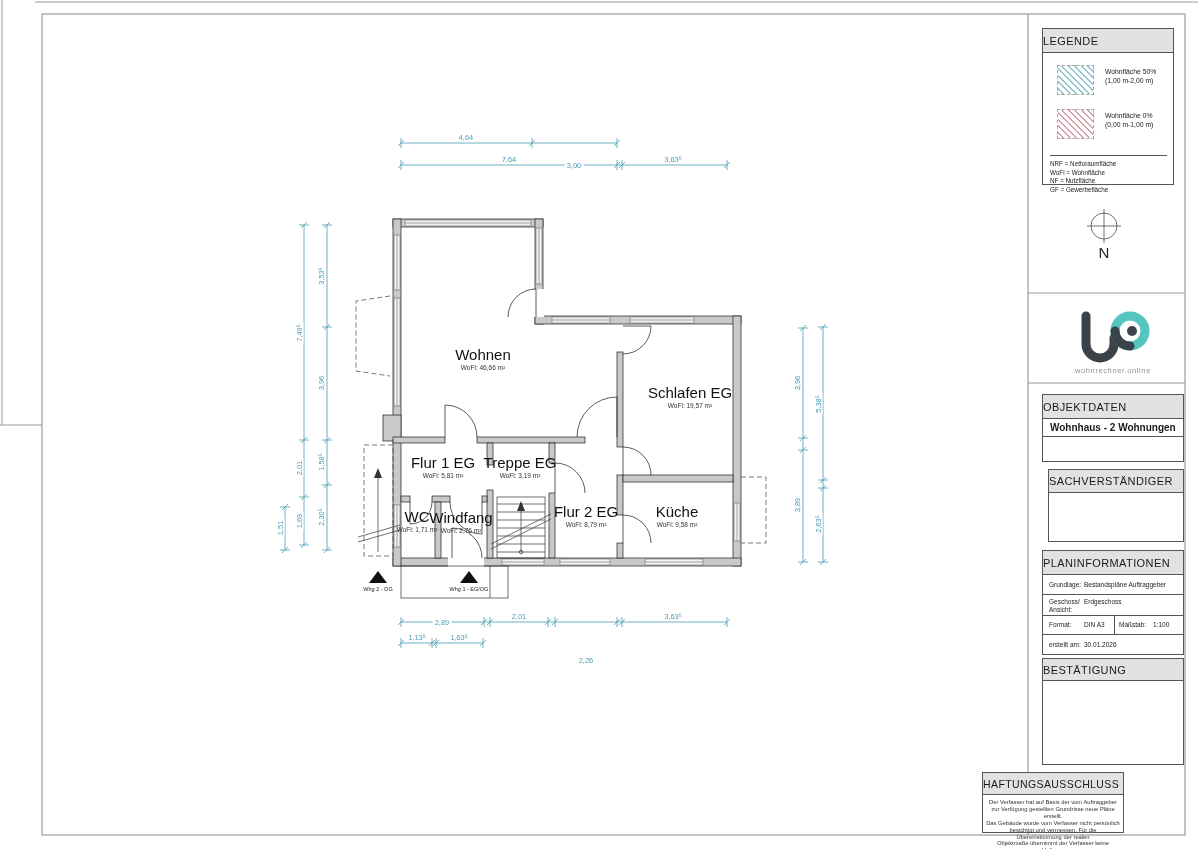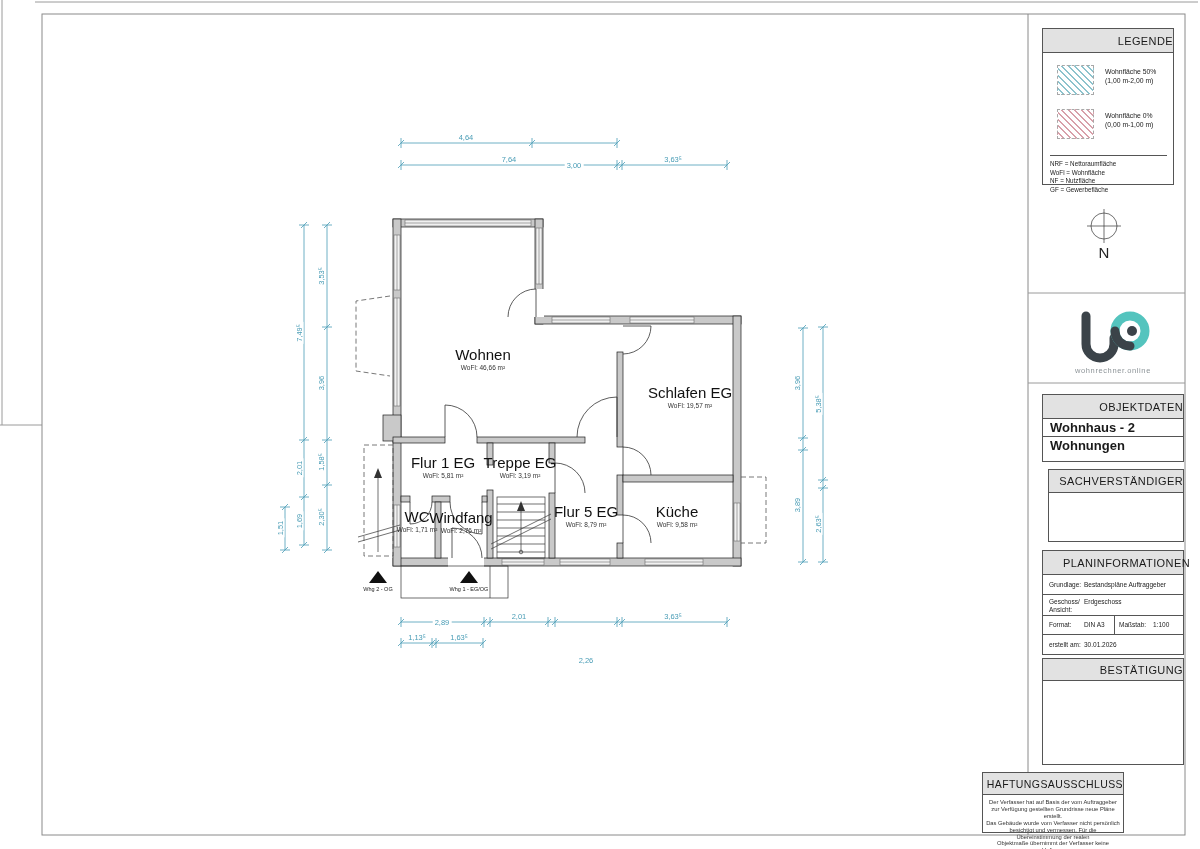--- a/index.html
+++ b/index.html
@@ -22,34 +22,34 @@
   .tri{fill:#101010;stroke:none;}
   
   .room-label{position:absolute;transform:translate(-50%,-50%);text-align:center;white-space:nowrap;}
   .room-name{font-size:15px;font-weight:normal;color:#111;}
   .room-area{font-size:6.5px;color:#333;margin-top:1px;}
   .dim-label{position:absolute;font-size:7.5px;color:#4a9db6;background:#fff;padding:0 2px;white-space:nowrap;}
   .entry-label{position:absolute;transform:translate(-50%,-50%);font-size:5.5px;color:#222;white-space:nowrap;}
   .compass-n{position:absolute;left:1093px;top:244px;width:22px;text-align:center;font-size:15px;color:#222;}
   
   .box{position:absolute;border:1px solid #555;background:#fff;box-sizing:border-box;}
-  .hdr{background:#e2e2e2;border-bottom:1px solid #555;text-align:right;
+  .hdr{background:#e2e2e2;border-bottom:1px solid #555;text-align:left;
        font-size:11px;color:#1a1a1a;letter-spacing:0.4px;box-sizing:border-box;}
   .legend-swatch{position:absolute;width:37px;height:30px;border:1px dashed #a8a8a8;box-sizing:border-box;}
   .sw-teal{background:repeating-linear-gradient(45deg,rgba(0,0,0,0) 0 3.5px,#8cc3cd 3.5px 4.6px);}
   .sw-red{background:repeating-linear-gradient(45deg,rgba(0,0,0,0) 0 3.5px,#d8a0aa 3.5px 4.6px);}
   .legend-item-text{position:absolute;font-size:6.8px;line-height:9px;color:#222;}
   .legend-abbr{position:absolute;left:7px;right:6px;top:126px;border-top:1px solid #555;padding-top:4px;
                font-size:6.3px;line-height:8.6px;color:#222;}
   .logo-text{position:absolute;left:1048px;top:366px;width:130px;text-align:center;
              font-size:7.5px;letter-spacing:0.6px;color:#8d9498;}
   .pi-label{position:absolute;font-size:6.5px;color:#222;}
   .pi-value{position:absolute;font-size:6.5px;color:#222;}
   .obj-value{position:absolute;left:0;right:0;height:18px;line-height:18px;border-bottom:1px solid #555;
-             font-size:13px;font-weight:bold;padding-left:7px;box-sizing:border-box;}
+             font-size:10px;font-weight:bold;padding-left:7px;box-sizing:border-box;}
   .haft-text{position:absolute;left:3px;right:3px;top:26px;text-align:center;
              font-size:5.8px;line-height:6.9px;color:#333;white-space:pre-line;}
   .rowline{position:absolute;left:0;right:0;border-bottom:1px solid #555;height:0;}
 </style>
 </head>
 <body>
 
 <svg width="1200" height="849" viewBox="0 0 1200 849">
 
   <g>
@@ -194,21 +194,21 @@
     </div>
     <div class="room-label" style="left: 417px; top: 520px; transform: translate(-50%, -50%);">
       <div class="room-name">WC</div>
       <div class="room-area">WoFl: 1,71 m²</div>
     </div>
     <div class="room-label" style="left: 461px; top: 521px; transform: translate(-50%, -50%);">
       <div class="room-name">Windfang</div>
       <div class="room-area">WoFl: 2,76 m²</div>
     </div>
     <div class="room-label" style="left: 586px; top: 515px; transform: translate(-50%, -50%);">
-      <div class="room-name">Flur 5 EG</div>
+      <div class="room-name">Flur 2 EG</div>
       <div class="room-area">WoFl: 8,79 m²</div>
     </div>
     <div class="room-label" style="left: 677px; top: 515px; transform: translate(-50%, -50%);">
       <div class="room-name">Küche</div>
       <div class="room-area">WoFl: 9,58 m²</div>
     </div>
     <div class="dim-label" style="left: 466px; top: 137px; transform: translate(-50%, -50%);">4,64</div>
     <div class="dim-label" style="left: 574px; top: 137px; transform: translate(-50%, -50%); margin-top: 28px;">3,00</div>
     <div class="dim-label" style="left: 509px; top: 159px; transform: translate(-50%, -50%);">7,64</div>
     <div class="dim-label" style="left: 673px; top: 159px; transform: translate(-50%, -50%);">3,63⁵</div>
@@ -259,21 +259,21 @@
 <div class="box" style="left:1042px;top:394px;width:142px;height:68px;">
   <div class="hdr" style="height:24px;line-height:24px;">OBJEKTDATEN</div>
   <div class="obj-value" style="top:24px;">Wohnhaus - 2 Wohnungen</div>
 </div>
 
 <div class="box" style="left:1048px;top:469px;width:136px;height:73px;">
   <div class="hdr" style="height:23px;line-height:23px;">SACHVERSTÄNDIGER</div>
 </div>
 
 <div class="box" style="left:1042px;top:550px;width:142px;height:105px;">
-  <div class="hdr" style="height:24px;line-height:24px;padding-left:20px;">PLANINFORMATIONEN</div>
+  <div class="hdr" style="height:24px;line-height:24px;">PLANINFORMATIONEN</div>
   <div class="rowline" style="top:43px;"></div>
   <div class="rowline" style="top:64px;"></div>
   <div class="rowline" style="top:83px;"></div>
   <div style="position:absolute;left:71px;top:64px;height:19px;border-left:1px solid #555;"></div>
   <div class="pi-label" style="left:6px;top:30px;">Grundlage:</div>
   <div class="pi-value" style="left:41px;top:30px;">Bestandspläne Auftraggeber</div>
   <div class="pi-label" style="left:6px;top:47px;">Geschoss/</div>
   <div class="pi-label" style="left:6px;top:55px;">Ansicht:</div>
   <div class="pi-value" style="left:41px;top:47px;">Erdgeschoss</div>
   <div class="pi-label" style="left:6px;top:70px;">Format:</div>

